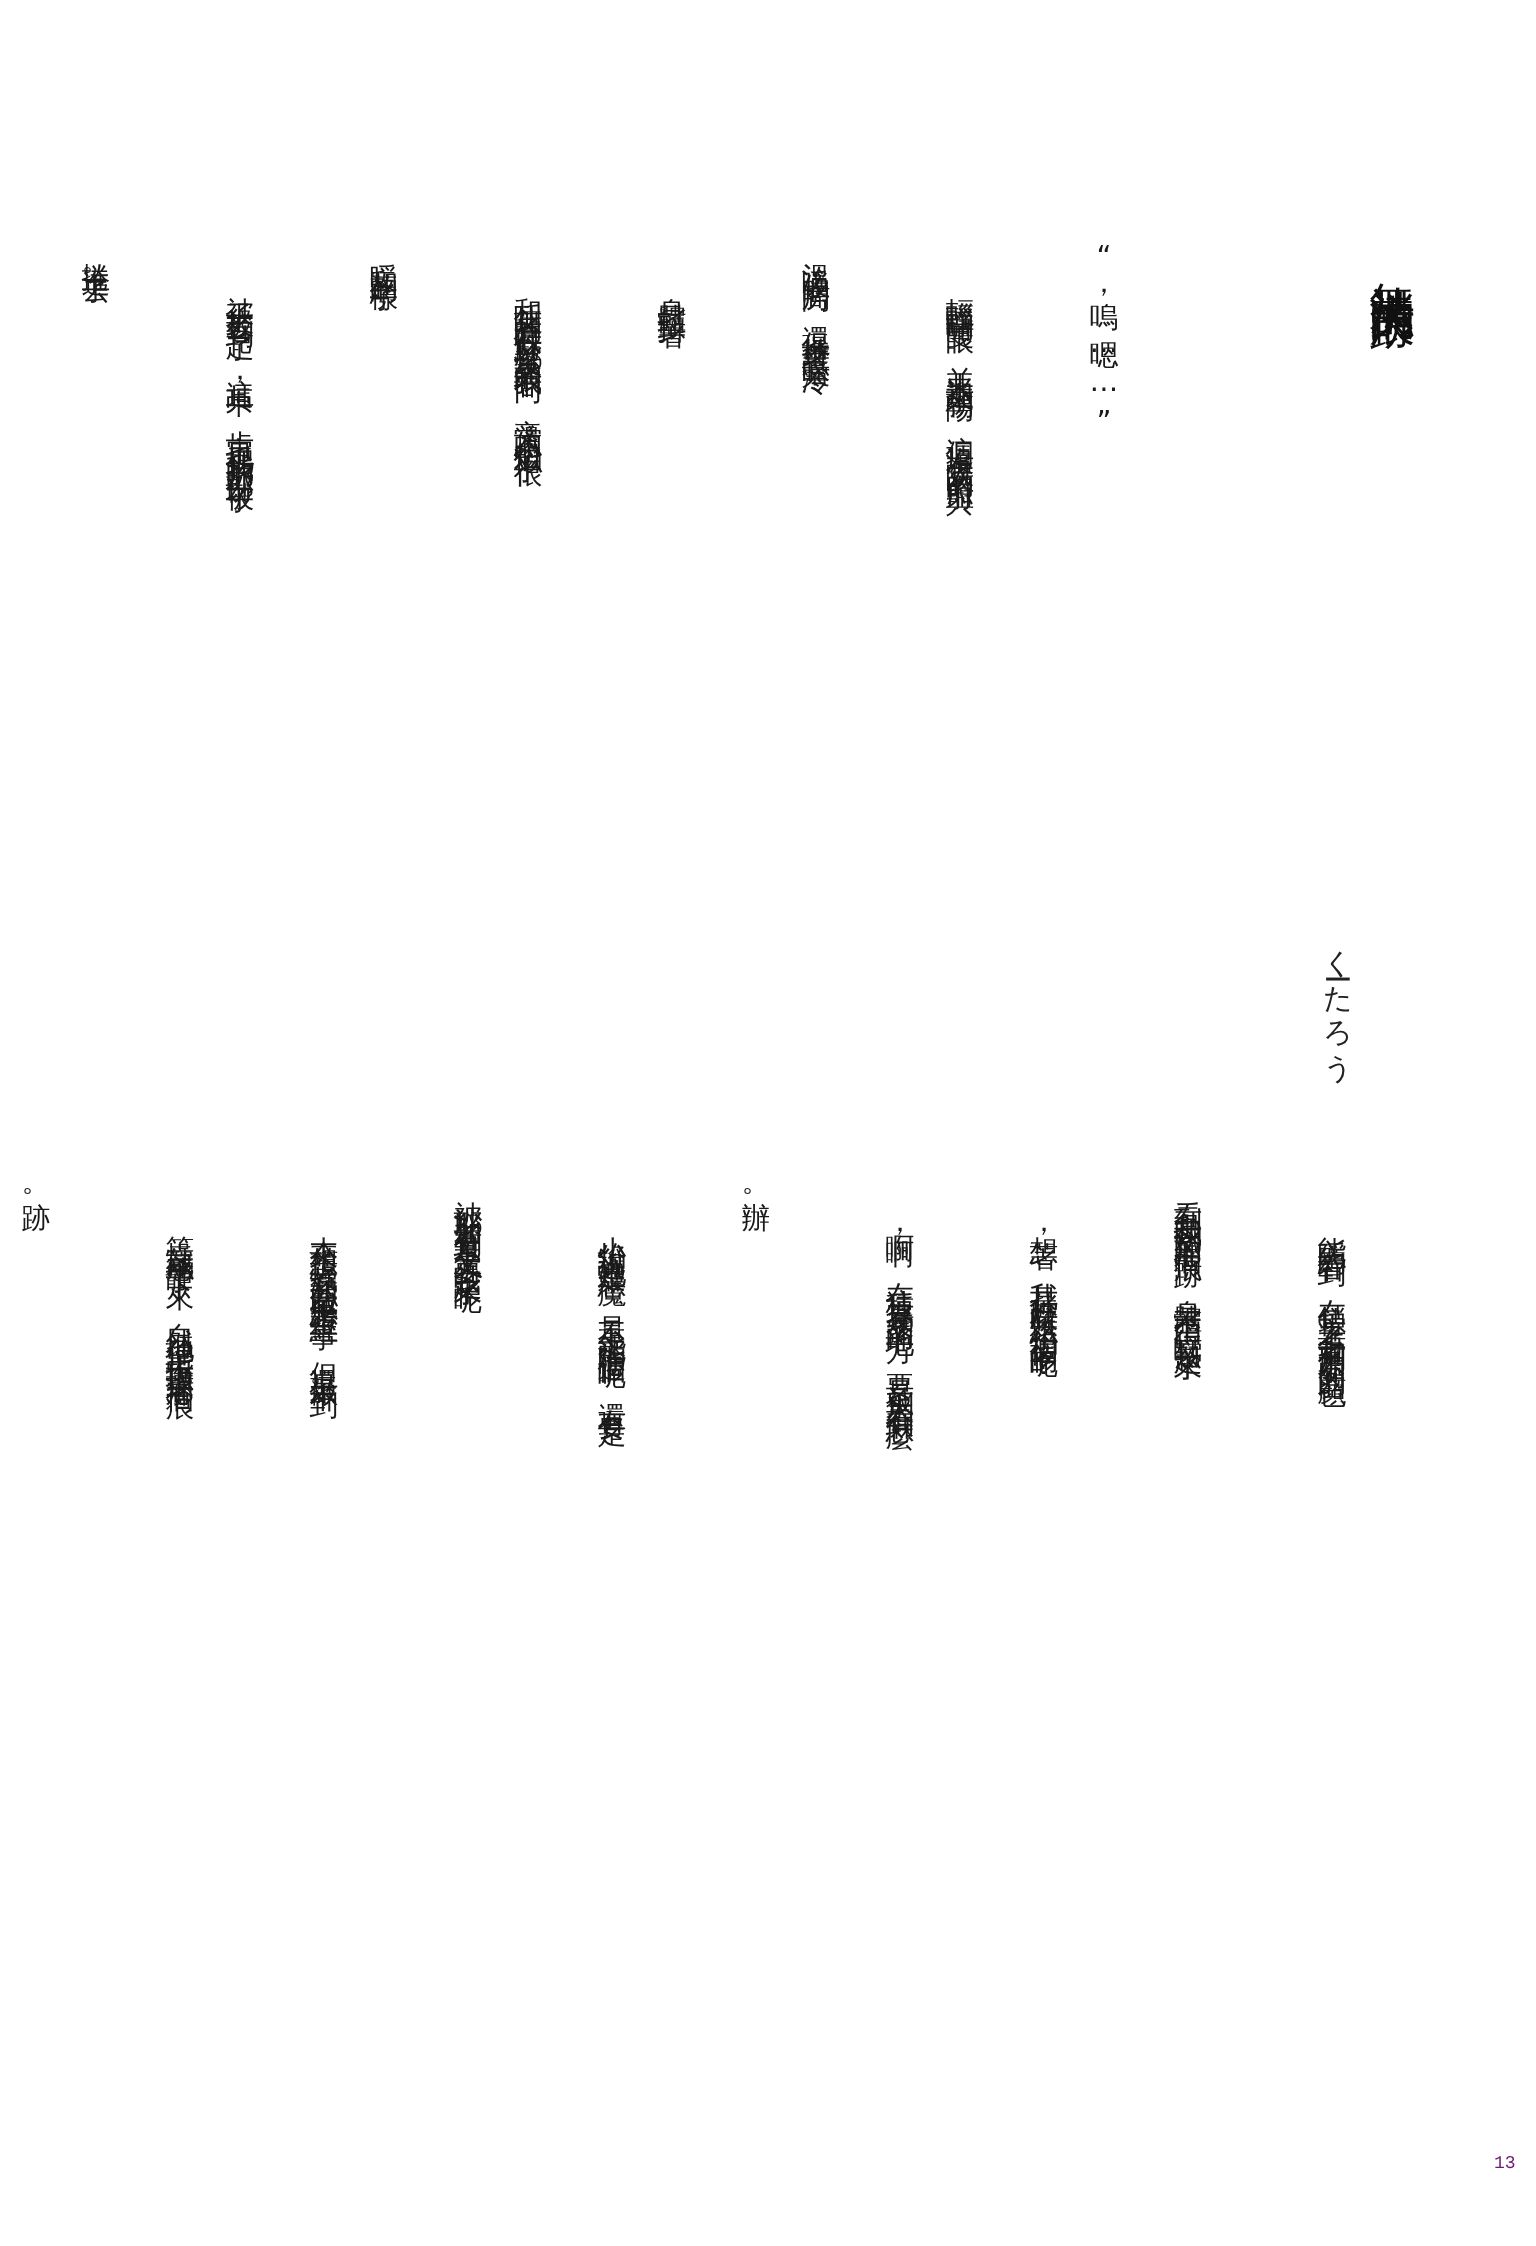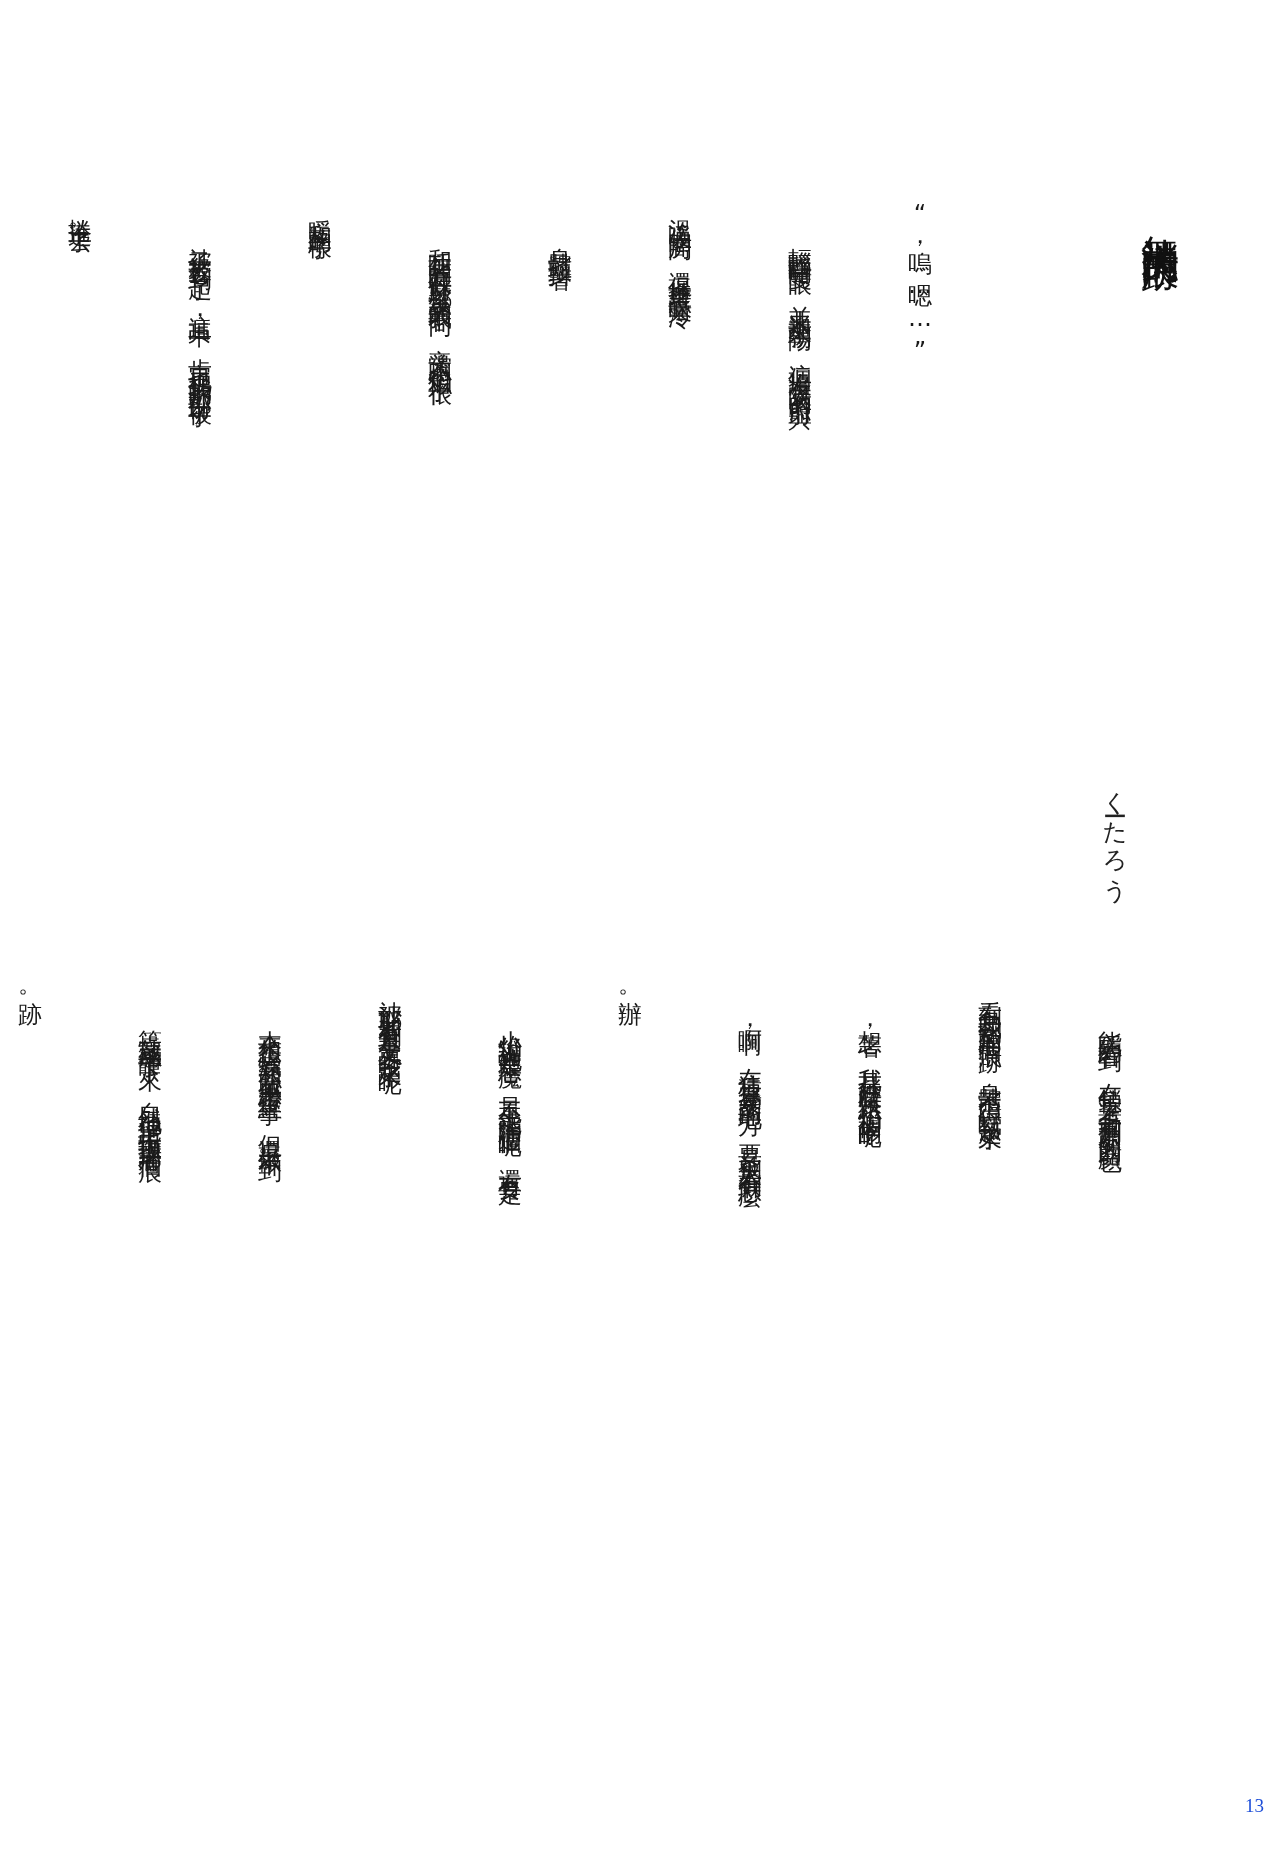--- a/index.html
+++ b/index.html
@@ -8,22 +8,22 @@
   .vblock { position: absolute; writing-mode: vertical-rl; text-orientation: upright;
             font-size: 24px; line-height: 40px; letter-spacing: 4.8px; white-space: pre; }
   .vblock .col { display: block; }
   .upper { right: 260px; top: 200px; height: 740px; }
   .lower { right: 70px; top: 982px; height: 740px; }
   .title { position: absolute; left: 1135px; top: 205px; writing-mode: vertical-rl;
            text-orientation: upright; font-size: 38px; line-height: 50px; letter-spacing: 3px;
            font-family: "DejaVu Serif", "Liberation Serif", serif; color: #111; }
   .author { position: absolute; left: 1100px; top: 775px; writing-mode: vertical-rl;
             text-orientation: upright; font-size: 24px; line-height: 30px; letter-spacing: 1px; color: #222; }
-  .pageno { position: absolute; left: 1245px; top: 1795px; font-size: 19px; color: #1d4ed8;
-            font-family: Liberation Serif, serif; }
+  .pageno { position: absolute; left: 1245px; top: 1795px; font-size: 15px; color: #701a75;
+            font-family: Liberation Mono, monospace; }
 </style>
 </head>
 <body>
 
 <div class="title">無法消失的痕跡</div>
 <div class="author">くーたろう</div>
 
 <div class="vblock upper">
   <span class="col">“嗚，嗯……”</span>
   <span class="col">　輕輕睜開雙眼，並未迎來朝陽。這個沒有太陽的照射與</span>

